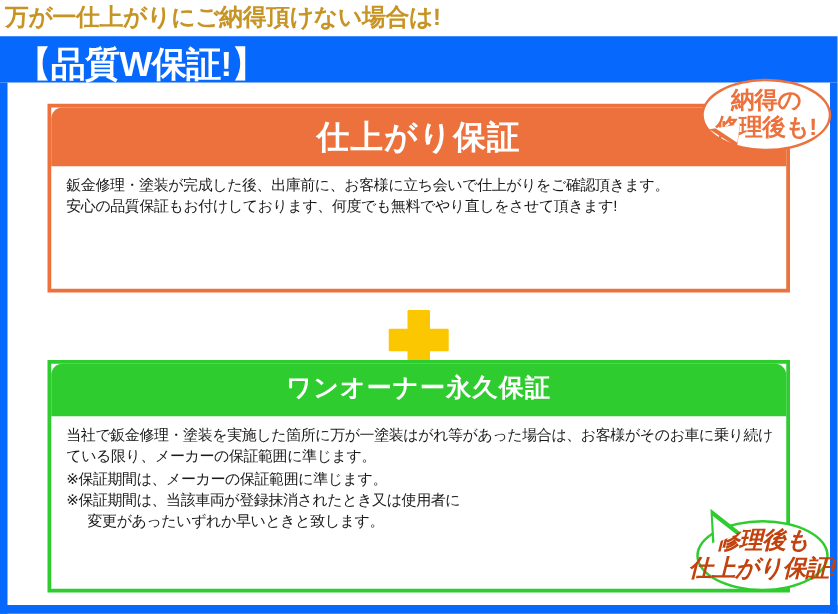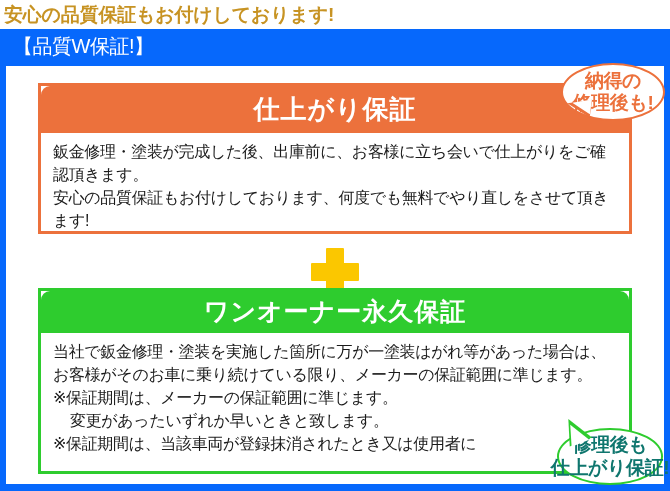--- a/index.html
+++ b/index.html
@@ -61,22 +61,22 @@
     left: 0;
     top: 29px;
     width: 670px;
     height: 37px;
     background: #0668fc;
   }
   .banner-text {
     position: absolute;
     left: 13px;
     top: 4px;
-    font-size: 20px;
-    font-weight: normal;
+    font-size: 28px;
+    font-weight: bold;
     color: #ffffff;
     letter-spacing: -0.5px;
     white-space: nowrap;
   }
 
   
   .card {
     position: absolute;
     box-sizing: border-box;
     border-radius: 0;
@@ -92,21 +92,21 @@
     font-weight: bold;
     white-space: nowrap;
   }
   .card-body {
     box-sizing: border-box;
     padding: 7px 10px 4px 12px;
     color: #1a1a1a;
   }
   .card-body p {
     margin: 0;
-    font-size: 16px;
+    font-size: 12px;
     line-height: 1.44;
     letter-spacing: -0.35px;
     text-indent: 0;
   }
   .note {
     text-indent: 0;
   }
   .note-cont {
     padding-left: 17px;
   }
@@ -132,21 +132,21 @@
     left: 38px;
     top: 288px;
     width: 594px;
     height: 186px;
     border: 3px solid #2ecc2e;
   }
   #card-owner .card-head {
     height: 42px;
     line-height: 41px;
     background: #2ecc2e;
-    font-size: 25px;
+    font-size: 20px;
     letter-spacing: 1px;
   }
 
   
   .plus {
     position: absolute;
     left: 311px;
     top: 248px;
     width: 48px;
     height: 48px;
@@ -210,26 +210,27 @@
     top: 33px;
     width: 0; height: 0;
     border-top: 6px solid transparent;
     border-bottom: 9px solid transparent;
     border-right: 19px solid #ffffff;
     transform: rotate(8deg);
   }
 
   #bubble-owner {
     left: 557px;
-    top: 428px;
+    top: 416px;
     width: 106px;
     height: 57px;
     border: 2.5px solid #2ecc2e;
-    color: #0f766e;
+    color: #c2410c;
     z-index: 5;
+    font-style: italic;
   }
   #bubble-owner .tail {
     left: 5px;
     top: -13px;
     border-left: 9px solid transparent;
     border-right: 15px solid transparent;
     border-bottom: 26px solid #2ecc2e;
     transform: rotate(-22deg);
   }
   #bubble-owner .tail-in {
@@ -242,21 +243,21 @@
     border-bottom: 21px solid #ffffff;
     transform: rotate(-22deg);
   }
   .bubble-line { display: block; }
 </style>
 </head>
 <body>
 
 <div id="page">
 
-  <div class="headline">安心の品質保証もお付けしております!</div>
+  <div class="headline">万が一仕上がりにご納得頂けない場合は!</div>
 
   <div class="banner">
     <div class="banner-text">【品質W保証!】</div>
   </div>
 
   <div class="frame-left"></div>
   <div class="frame-right"></div>
   <div class="frame-bottom"></div>
 
   <div class="card" id="card-finish">
@@ -277,22 +278,22 @@
   <div class="plus">
     <span class="bar-h"></span>
     <span class="bar-v"></span>
   </div>
 
   <div class="card" id="card-owner">
     <div class="card-head">ワンオーナー永久保証</div>
     <div class="card-body">
       <p>当社で鈑金修理・塗装を実施した箇所に万が一塗装はがれ等があった場合は、お客様がそのお車に乗り続けている限り、メーカーの保証範囲に準じます。</p>
       <p class="note">※保証期間は、メーカーの保証範囲に準じます。</p>
+      <p class="note">※保証期間は、当該車両が登録抹消されたとき又は使用者に</p>
       <p class="note note-cont">変更があったいずれか早いときと致します。</p>
-      <p class="note">※保証期間は、当該車両が登録抹消されたとき又は使用者に</p>
     </div>
   </div>
 
   <div class="bubble" id="bubble-owner">
     <span class="tail"></span>
     <span class="tail-in"></span>
     <span class="bubble-line">修理後も</span>
     <span class="bubble-line">仕上がり保証!</span>
   </div>
 

